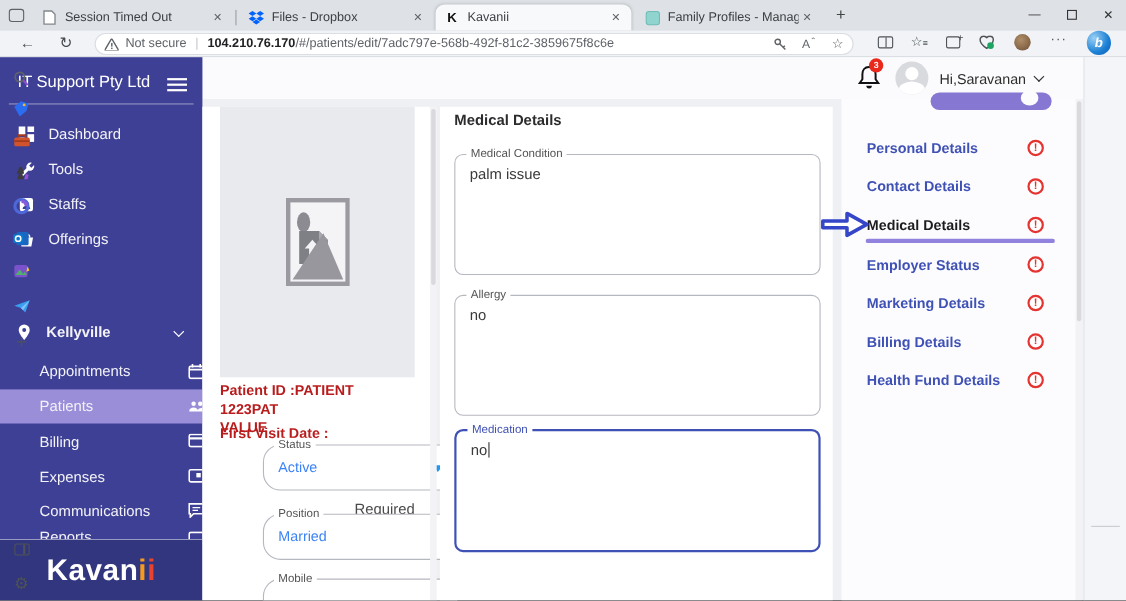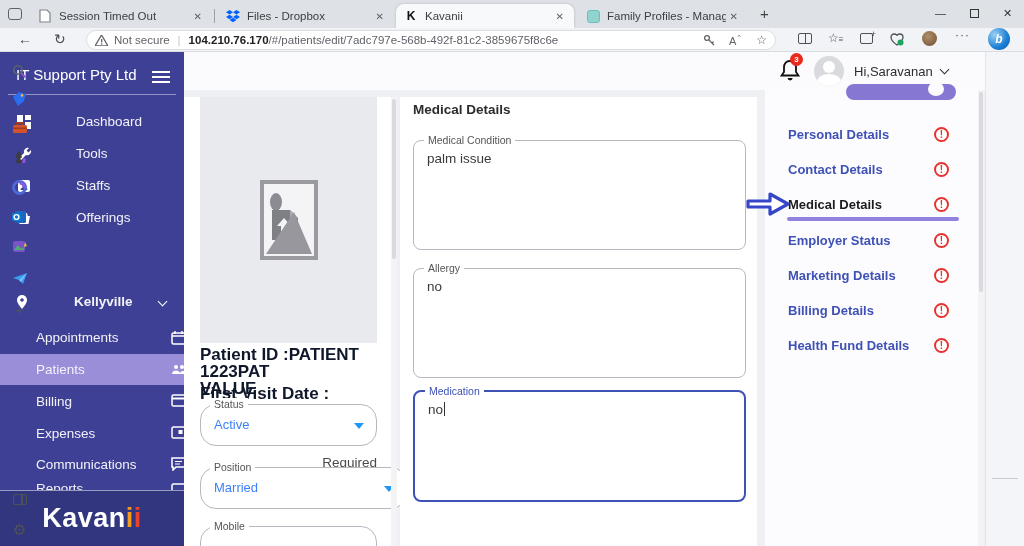--- a/index.html
+++ b/index.html
@@ -13,37 +13,37 @@
   .tab .x{color:#5f6368;font-size:10px;padding:2px 4px;border-radius:4px;}
   .tab.active{background:#f8f9fb;box-shadow:0 0 3px rgba(0,0,0,.18);}
   .tabdiv{top:9px;width:1px;height:14px;background:#9aa0a6;}
   .favicon{width:14px;height:14px;margin-right:7px;flex:0 0 auto;display:flex;align-items:center;justify-content:center;}
   .toolbar{left:0;top:28px;width:1024px;height:24px;background:#f1f3f6;border-bottom:1px solid #d9dce1;}
   .navglyph{font-size:14px;color:#474b50;}
   .urlpill{left:86px;top:30px;width:690px;height:20px;background:#fff;border:1px solid #dadde2;border-radius:10px;display:flex;align-items:center;font-size:11.5px;color:#5f6368;padding:0 8px;}
   .winctl{font-size:11px;color:#333;top:7px;}
   
   .sidebar{left:0;top:52px;width:184px;height:494px;background:#3e4095;color:#fff;overflow:hidden;}
-  .sbitem{position:absolute;left:0;width:184px;height:31px;display:flex;align-items:center;font-size:13.5px;color:#f2f2f7;gap:32px;}
+  .sbitem{position:absolute;left:0;width:184px;height:31px;display:flex;align-items:center;font-size:13.5px;color:#f2f2f7;}
   .sbitem .ic{width:16px;height:16px;margin:0 12px 0 16px;flex:0 0 auto;}
   .subitem{position:absolute;left:0;width:200px;height:31px;display:flex;align-items:center;font-size:13.5px;color:#f2f2f7;padding-left:36px;}
   .subitem .ric{position:absolute;right:14px;width:15px;height:15px;}
   .selrow{background:#9a8ed8;}
   .sbdivider{position:absolute;left:8px;width:168px;height:1px;background:rgba(255,255,255,.45);}
   .footer{position:absolute;left:0;top:438px;width:184px;height:56px;background:#31367e;border-top:1px solid rgba(255,255,255,.5);display:flex;align-items:center;justify-content:center;}
   .logo{font-size:27px;font-weight:bold;letter-spacing:.5px;color:#fff;}
   
   .appheader{left:184px;top:52px;width:801px;height:38px;background:#fbfbfd;}
   .badge{position:absolute;background:#e8291c;color:#fff;border-radius:50%;width:13px;height:13px;font-size:8px;display:flex;align-items:center;justify-content:center;font-weight:bold;}
   .chev{display:inline-block;width:7px;height:7px;border-right:1.6px solid #333;border-bottom:1.6px solid #333;transform:rotate(45deg);margin-left:8px;margin-bottom:3px;}
   
   .whitecol{left:184px;top:97px;width:207px;height:449px;background:#fff;}
   .photo{left:200px;top:97px;width:177px;height:246px;background:#e9eaee;display:flex;align-items:center;justify-content:center;}
-  .pid{color:#0f172a;font-weight:bold;font-size:17px;line-height:17px;}
-  .field{position:absolute;border:1px solid #b6b8c0;border-radius:16px;background:#fff;}
+  .pid{color:#b91c1c;font-weight:bold;font-size:13px;line-height:17px;}
+  .field{position:absolute;border:1px solid #b6b8c0;border-radius:16px;background:#fff;margin-left:39px;}
   .field .lbl{position:absolute;top:-7px;left:9px;background:#fff;padding:0 4px;font-size:10.5px;color:#555;}
   .field .val{position:absolute;left:13px;top:12px;font-size:13px;color:#3b82f6;}
   .ddarrow{position:absolute;right:12px;top:18px;width:0;height:0;border-left:5px solid transparent;border-right:5px solid transparent;border-top:6px solid #2196f3;}
   .medpanel{left:400px;top:97px;width:357px;height:449px;background:#fff;}
   .tfield{position:absolute;border:1px solid #b6b8c0;border-radius:8px;background:#fff;}
   .tfield .lbl{position:absolute;top:-7px;left:10px;background:#fff;padding:0 4px;font-size:10.5px;color:#555;}
   .tfield .val{position:absolute;left:13px;top:10px;font-size:13.5px;color:#3a3a3a;}
   .tfield.focused{border:2px solid #3f51b5;}
   .tfield.focused .lbl{color:#3f51b5;}
   .cursor{display:inline-block;width:1px;height:14px;background:#333;vertical-align:-2px;margin-left:1px;}

